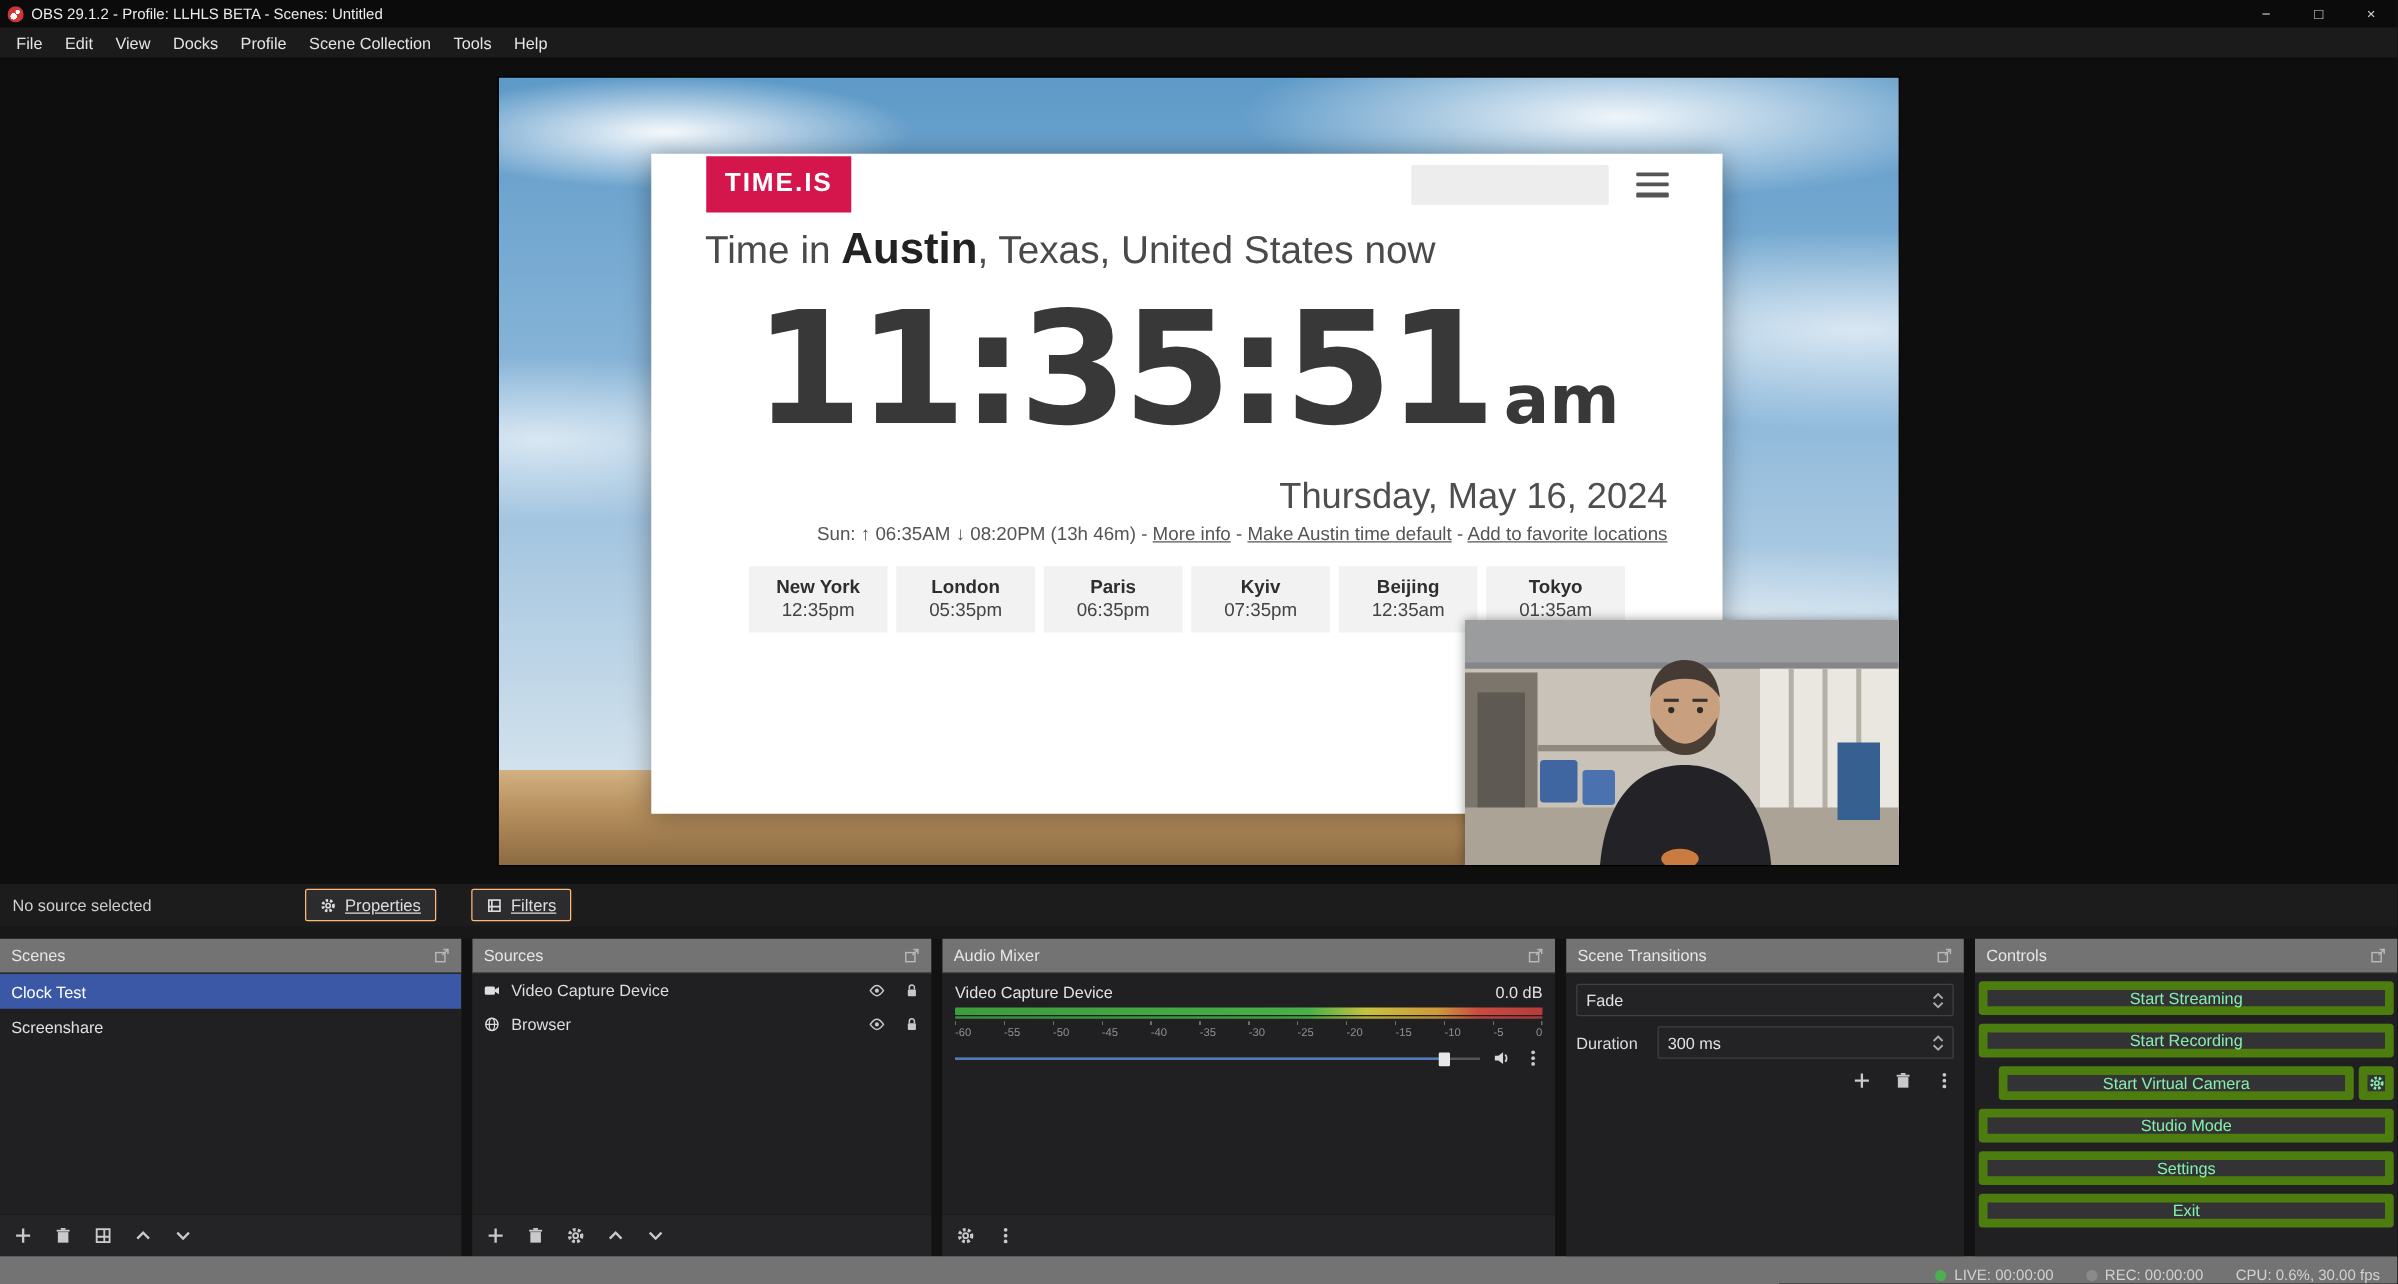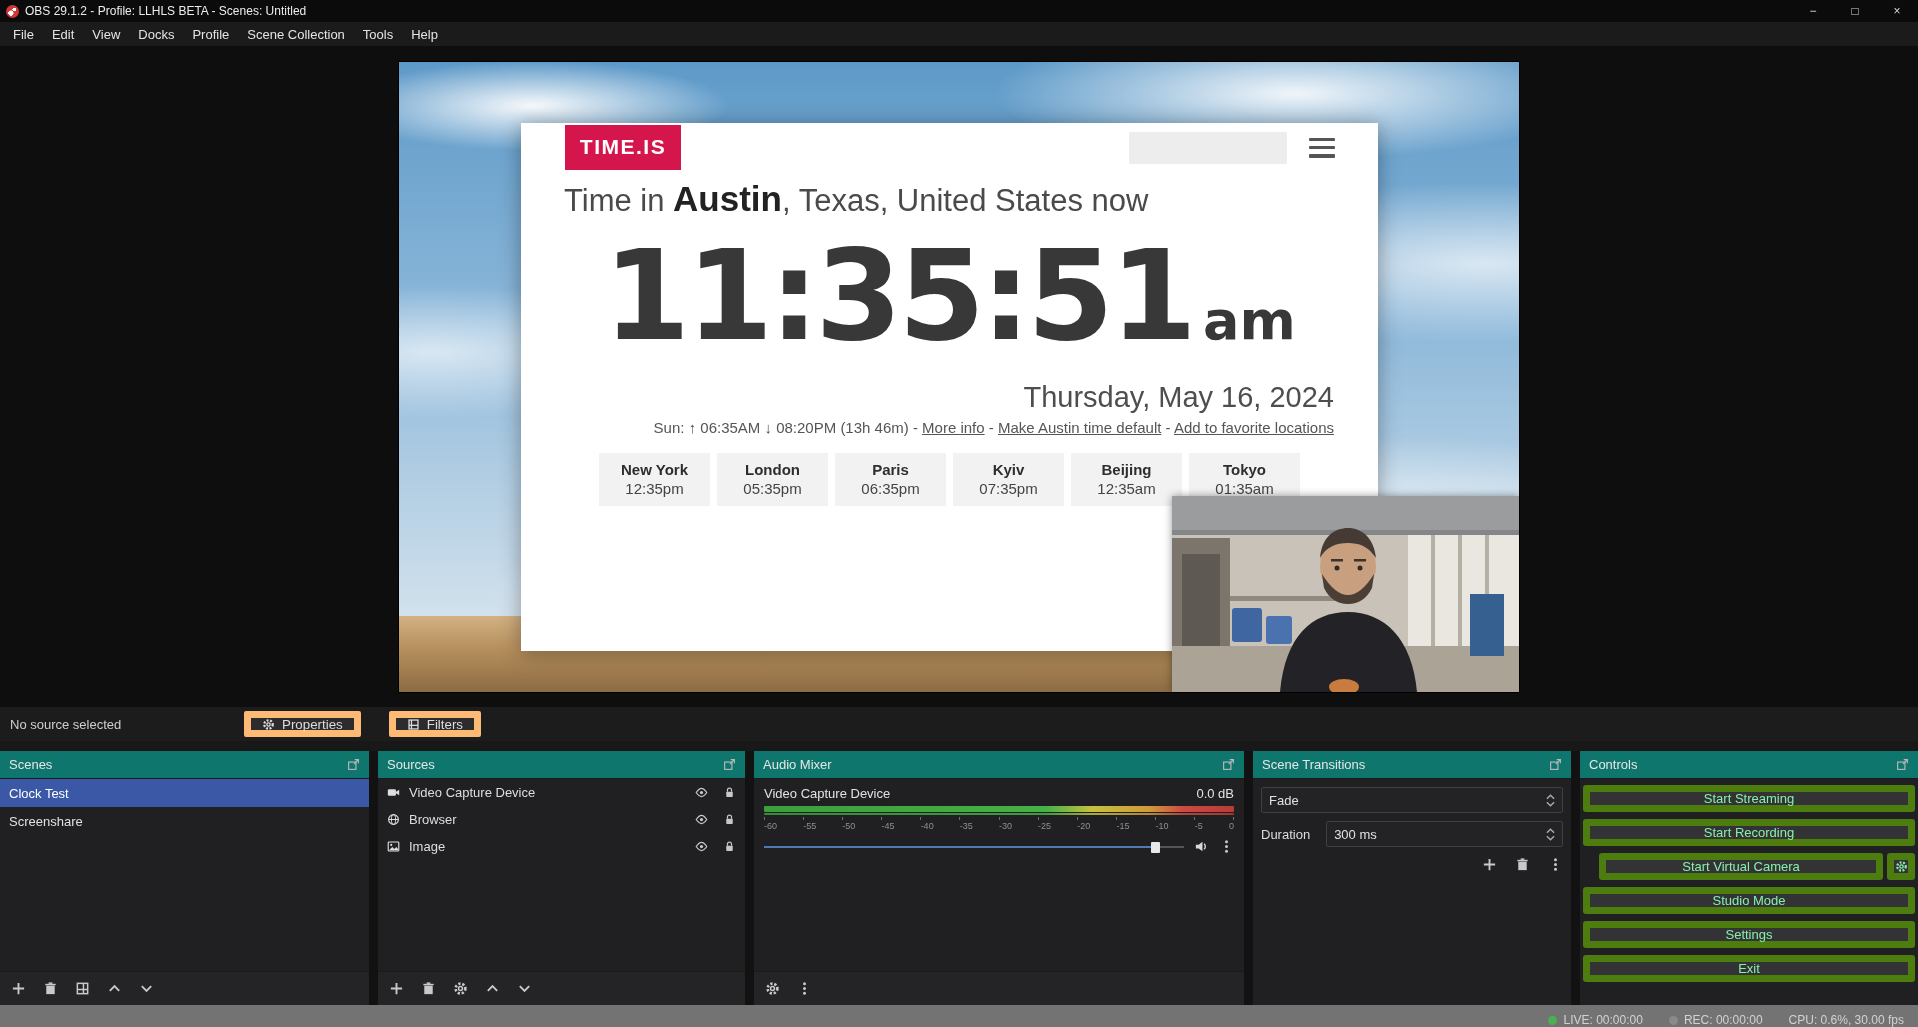--- a/index.html
+++ b/index.html
@@ -61,31 +61,31 @@
   .ti-city-box { width:111px; background:#f2f2f2; text-align:center; padding:8px 0 9px; }
   .ti-city-box .c { font-weight:bold; font-size:15px; color:#2e2e2e; }
   .ti-city-box .t { font-size:15px; color:#444; margin-top:2px; }
 
   .webcam { position:absolute; right:0; bottom:0; width:347px; height:196px; box-shadow:0 0 8px rgba(0,0,0,.4); }
   .webcam svg { display:block; width:100%; height:100%; }
 
   
   .src-toolbar { height:34px; background:#1c1c1d; display:flex; align-items:center; padding:0 10px; gap:28px; flex:none; }
   .src-status { min-width:206px; color:#cfcfcf; }
-  .tb-btn { display:flex; align-items:center; gap:7px; background:#2c2c2e; border:7px solid #fdba74; border-radius:2px; height:26px; padding:0 11px; color:#dddddd; }
+  .tb-btn { display:flex; align-items:center; gap:7px; background:#2c2c2e; border:1px solid #fdba74; border-radius:2px; height:26px; padding:0 11px; color:#dddddd;text-decoration:underline; }
 
   
   .docks { height:254px; margin-top:10px; background:#121213; display:flex; gap:9px; flex:none; }
   .dock { background:#242426; display:flex; flex-direction:column; min-width:0; }
   .dock-scenes { width:369px; }
   .dock-sources { width:367px; }
   .dock-mixer { width:490px; }
   .dock-transitions { width:318px; }
   .dock-controls { flex:1; }
-  .dock-header { height:28px; flex:none; display:flex; align-items:center; justify-content:space-between; padding:0 9px; color:#e6e6e6; background:#0f766e; border-bottom:1px solid #1b1b1c; }
+  .dock-header { height:28px; flex:none; display:flex; align-items:center; justify-content:space-between; padding:0 9px; color:#e6e6e6; background:#737373; border-bottom:1px solid #1b1b1c; }
   .dock-body { flex:1; background:#202022; overflow:hidden; position:relative; }
   .dock-toolbar { height:34px; flex:none; display:flex; align-items:center; gap:17px; padding:0 11px; background:#242426; border-top:1px solid #1b1b1c; color:#c9c9c9; }
 
   .scene-item { height:28px; display:flex; align-items:center; padding:0 9px; color:#e0e0e0; }
   .scene-item.selected { background:#3a58a5; color:#ffffff; }
 
   .src-row { height:27px; display:flex; align-items:center; gap:9px; padding:0 9px; color:#dedede; }
   .src-row .name { flex:1; white-space:nowrap; overflow:hidden; }
   .src-row .ics { display:flex; gap:15px; color:#c7c7c7; }
 
@@ -360,42 +360,20 @@
                 </svg>
               </span>
             <span>
                 <svg class="ic sm" viewBox="0 0 16 16">
                   <rect x="4" y="7" width="8" height="6.5" rx="1" fill="currentColor"></rect>
                   <path d="M5.5 7 V5 a2.5 2.5 0 0 1 5 0 V7" fill="none" stroke="currentColor" stroke-width="1.5"></path>
                 </svg>
               </span>
           </span>
         </div>
-        <div class="src-row">
-          <svg class="ic sm" viewBox="0 0 16 16">
-              <rect x="1.5" y="2.5" width="13" height="11" rx="1" fill="none" stroke="currentColor" stroke-width="1.4"></rect>
-              <circle cx="5.2" cy="6" r="1.3" fill="currentColor"></circle>
-              <path d="M2.5 12.5 L6.5 8.5 L9 11 L11.5 8.5 L13.8 11.5 L13.8 12.5 Z" fill="currentColor"></path>
-            </svg>
-          <span class="name">Image</span>
-          <span class="ics">
-            <span>
-                <svg class="ic sm" viewBox="0 0 16 16">
-                  <path d="M1.5 8 C4 4.5 6 3 8 3 C10 3 12 4.5 14.5 8 C12 11.5 10 13 8 13 C6 13 4 11.5 1.5 8 Z" fill="none" stroke="currentColor" stroke-width="1.5"></path>
-                  <circle cx="8" cy="8" r="2" fill="currentColor"></circle>
-                </svg>
-              </span>
-            <span>
-                <svg class="ic sm" viewBox="0 0 16 16">
-                  <rect x="4" y="7" width="8" height="6.5" rx="1" fill="currentColor"></rect>
-                  <path d="M5.5 7 V5 a2.5 2.5 0 0 1 5 0 V7" fill="none" stroke="currentColor" stroke-width="1.5"></path>
-                </svg>
-              </span>
-          </span>
-        </div>
       </div>
       <div class="dock-toolbar">
         <span>
             <svg class="ic" viewBox="0 0 16 16">
               <path d="M8 2 V14 M2 8 H14" stroke="currentColor" stroke-width="2"></path>
             </svg>
           </span>
         <span>
             <svg class="ic" viewBox="0 0 16 16">
               <rect x="3.5" y="5" width="9" height="9" fill="currentColor"></rect>

